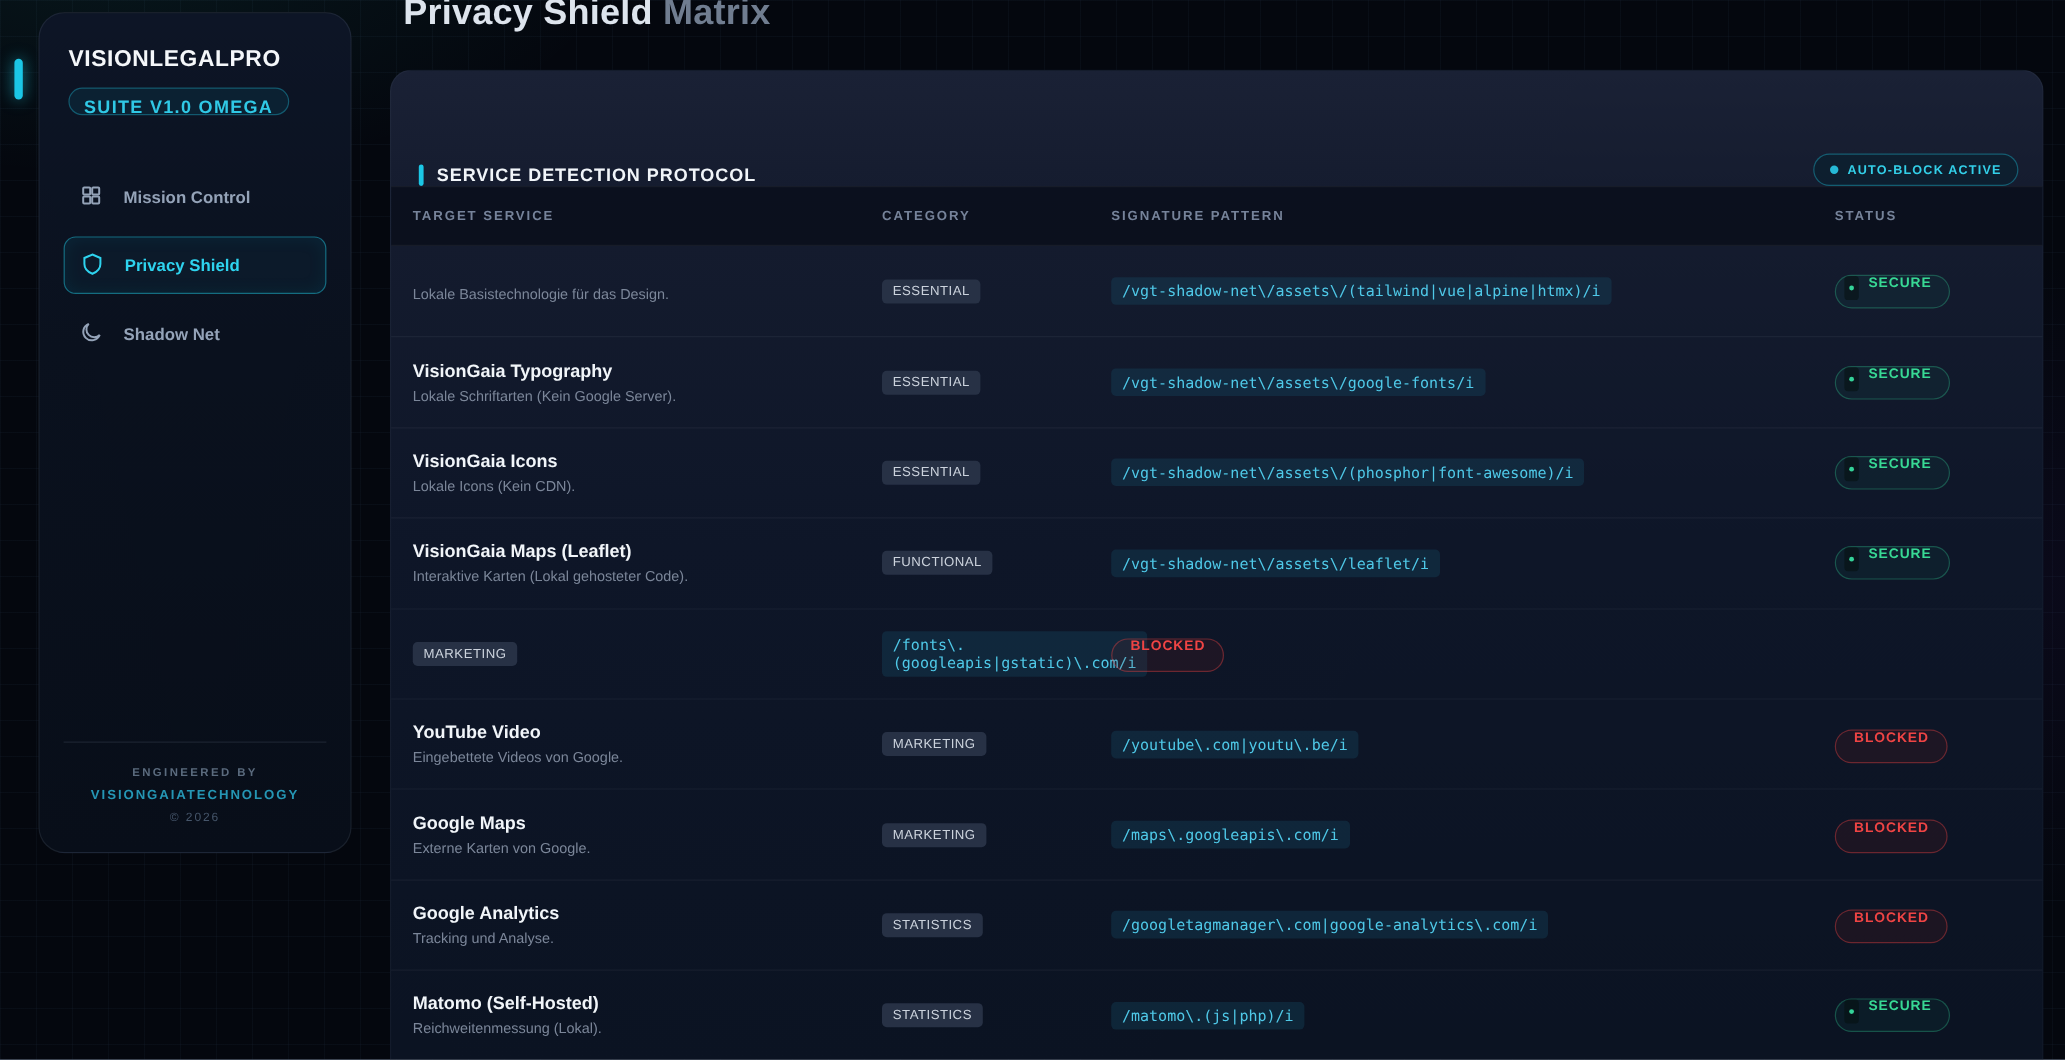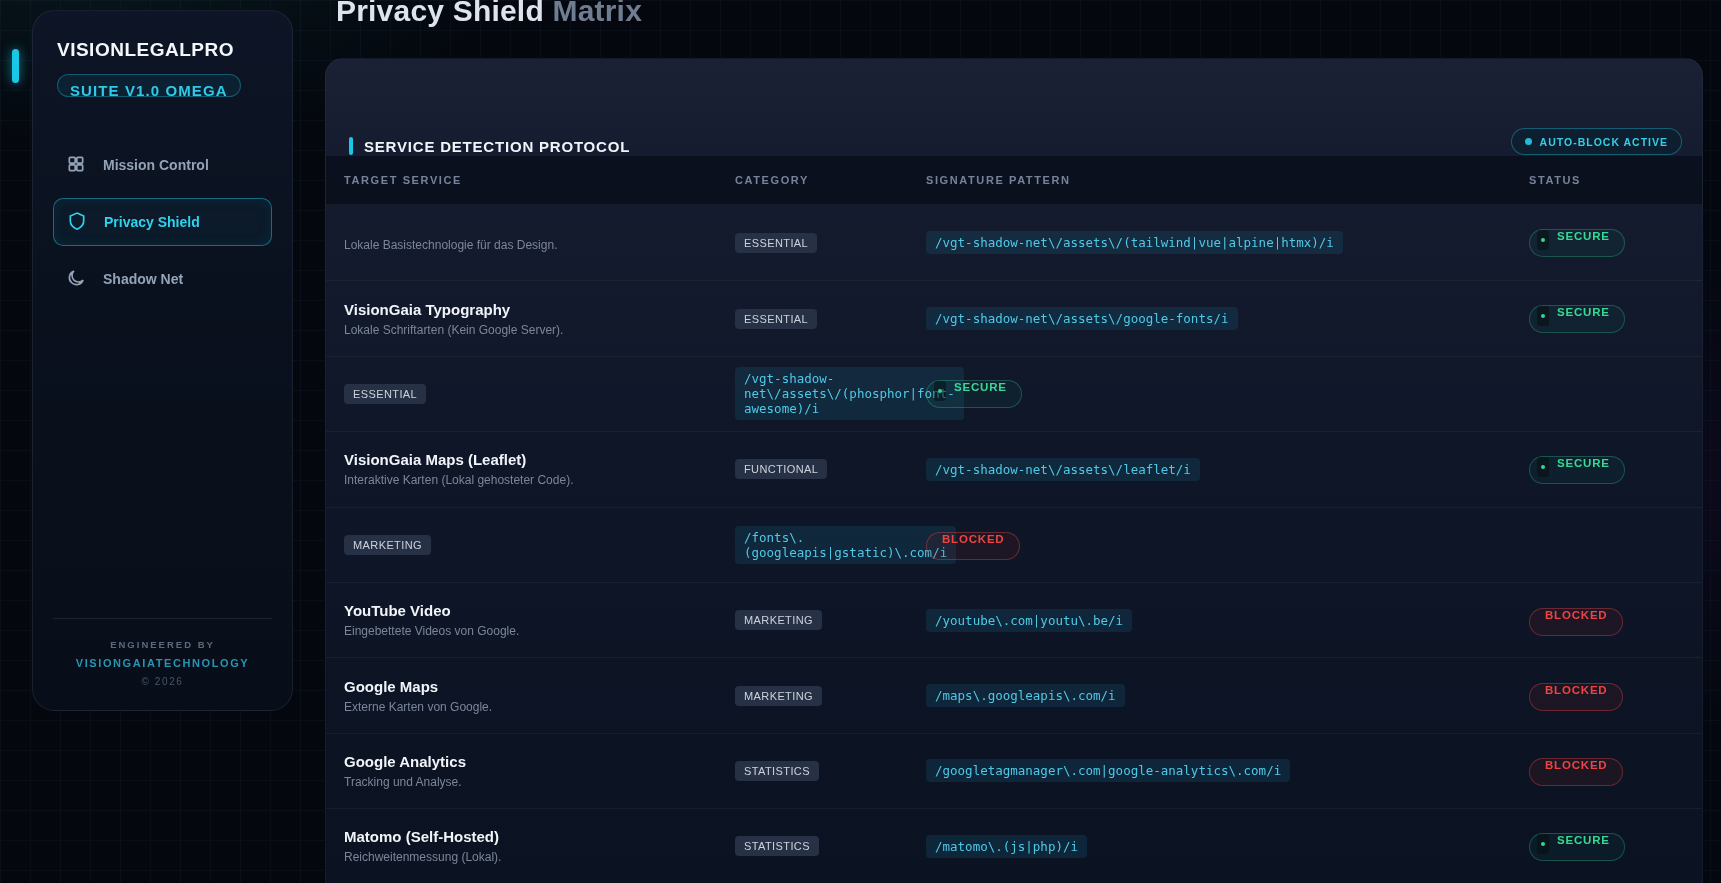--- a/index.html
+++ b/index.html
@@ -201,20 +201,24 @@
             <span class="pulse">
               <span class="pdot"></span>
             </span>
             <span>SECURE</span>
           </span>
     </div>
   </div>
 
   <div class="trow grid-cols">
     <div>
+      <div class="svc-name">VisionGaia Icons</div>
+      <div class="svc-desc">Lokale Icons (Kein CDN).</div>
+    </div>
+    <div>
       <span class="chip">ESSENTIAL</span>
     </div>
     <div>
       <code class="pattern">/vgt-shadow-net\/assets\/(phosphor|font-awesome)/i</code>
     </div>
     <div>
       <span class="status secure">
             <span class="pulse">
               <span class="pdot"></span>
             </span>

